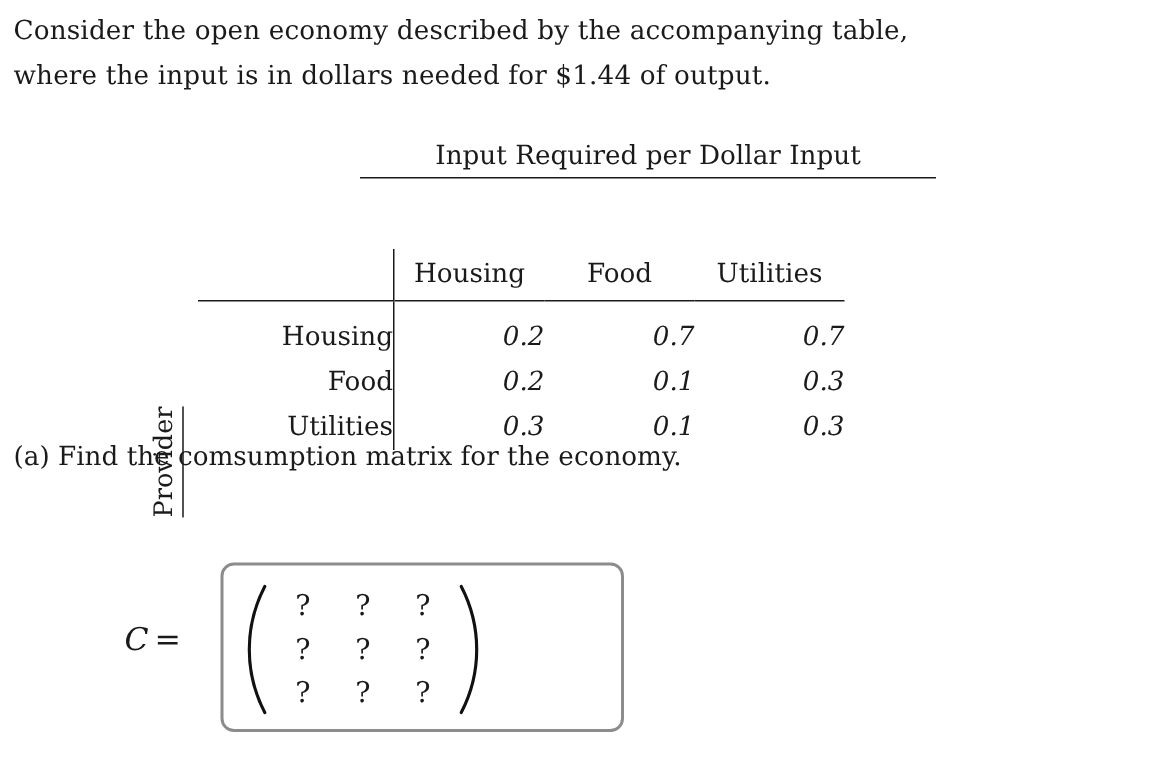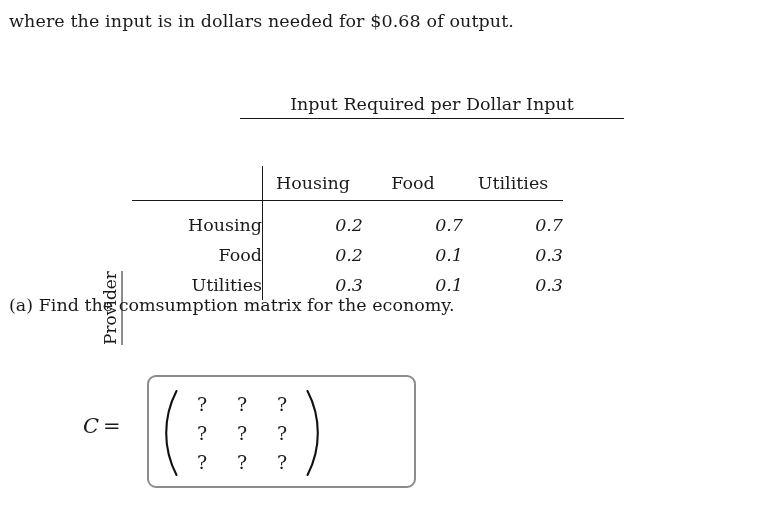--- a/index.html
+++ b/index.html
@@ -192,21 +192,22 @@
     justify-items: center;
     font-size: 19px;
     margin: 0 3px;
   }
   .qmark { line-height: 1; }
 </style>
 </head>
 <body>
 
 <div class="prompt">
-  <span class="prompt-line">where the input is in dollars needed for $0.68 of output.</span>
+  <span class="prompt-line">Consider the open economy described by the accompanying table,</span>
+  <span class="prompt-line">where the input is in dollars needed for $1.44 of output.</span>
 </div>
 
 <div class="table-block">
 
   <div class="table-title">Input Required per Dollar Input</div>
 
   <div class="provider-wrap">
     <span class="provider-label">Provider</span>
   </div>
 

